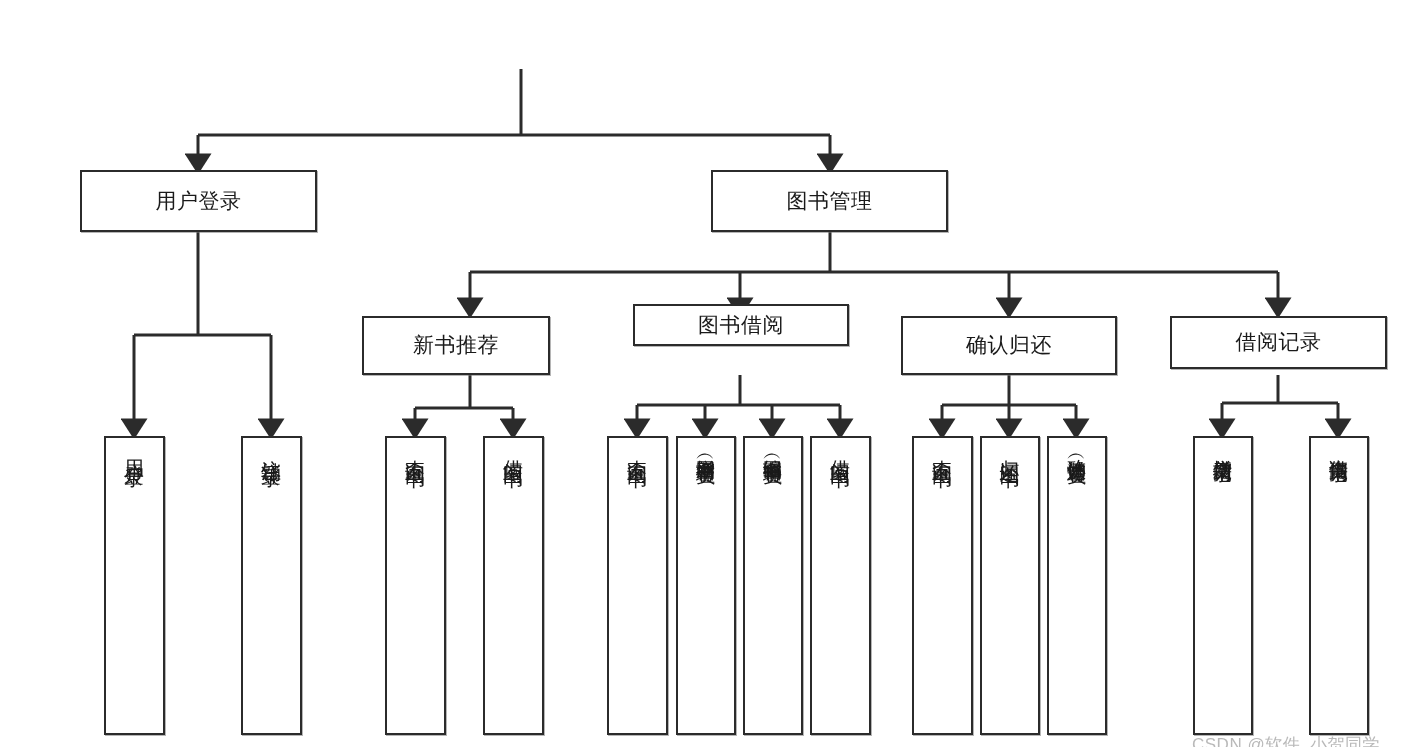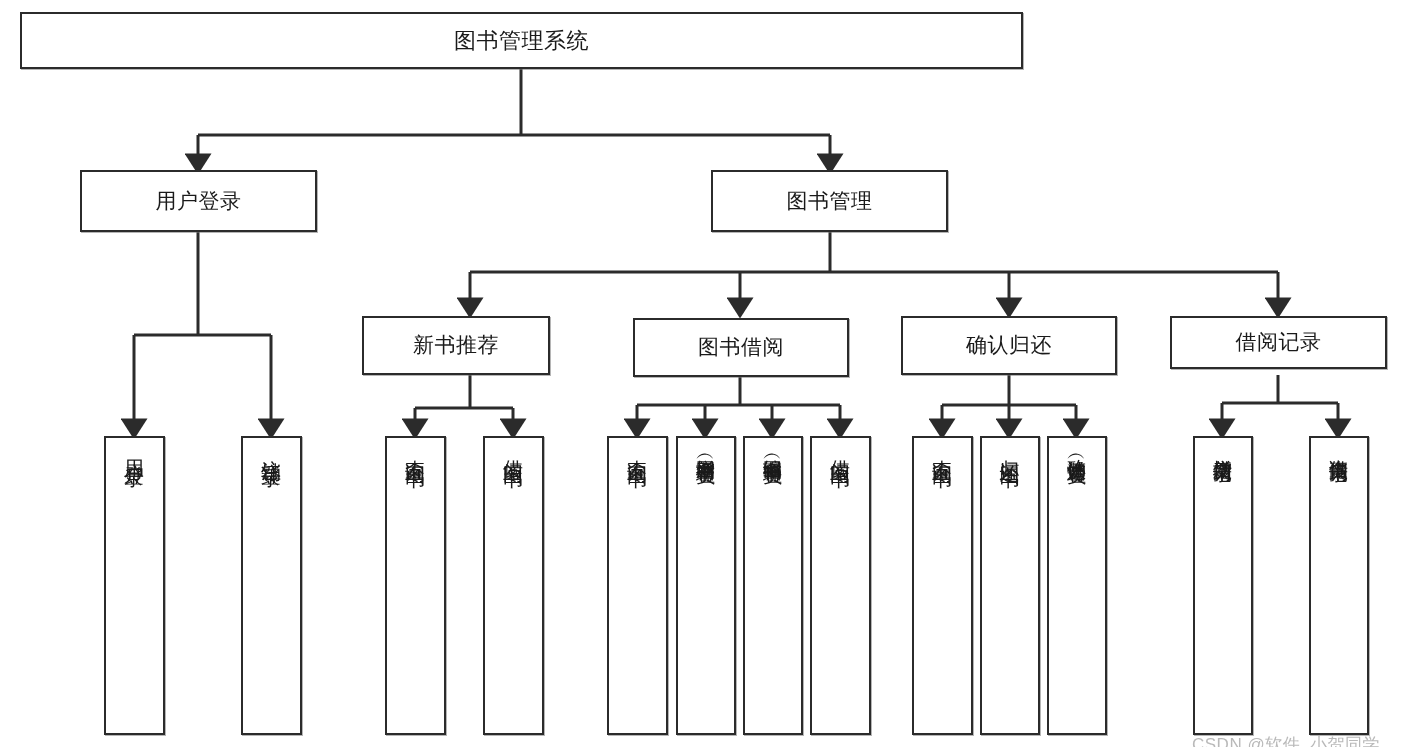--- a/index.html
+++ b/index.html
@@ -127,35 +127,32 @@
       <path d="M1009,405 L1009,425" marker-end="url(#arrowhead)"></path>
       <path d="M1076,405 L1076,425" marker-end="url(#arrowhead)"></path>
 
       <path d="M1278,375 L1278,403"></path>
       <path d="M1222,403 L1338,403"></path>
       <path d="M1222,403 L1222,425" marker-end="url(#arrowhead)"></path>
       <path d="M1338,403 L1338,425" marker-end="url(#arrowhead)"></path>
     </g>
   </svg>
 
-  <div class="node horizontal root" style="left:20px; top:12px; width:1003px; height:57px;">
-    <span class="node-label">图书管理系统</span>
-  </div>
 
   <div class="node horizontal" style="left:80px; top:170px; width:237px; height:62px;">
     <span class="node-label">用户登录</span>
   </div>
   <div class="node horizontal" style="left:711px; top:170px; width:237px; height:62px;">
     <span class="node-label">图书管理</span>
   </div>
 
   <div class="node horizontal" style="left:362px; top:316px; width:188px; height:59px;">
     <span class="node-label">新书推荐</span>
   </div>
-  <div class="node horizontal" style="left:633px; top:318px; width:216px; height:59px;">
+  <div class="node horizontal" style="left:633px; top:304px; width:216px; height:42px;">
     <span class="node-label">图书借阅</span>
   </div>
   <div class="node horizontal" style="left:901px; top:316px; width:216px; height:59px;">
     <span class="node-label">确认归还</span>
   </div>
   <div class="node horizontal" style="left:1170px; top:316px; width:217px; height:53px;">
     <span class="node-label">借阅记录</span>
   </div>
 
   <div class="node vertical" style="left:104px; top:436px; width:61px; height:299px;">

